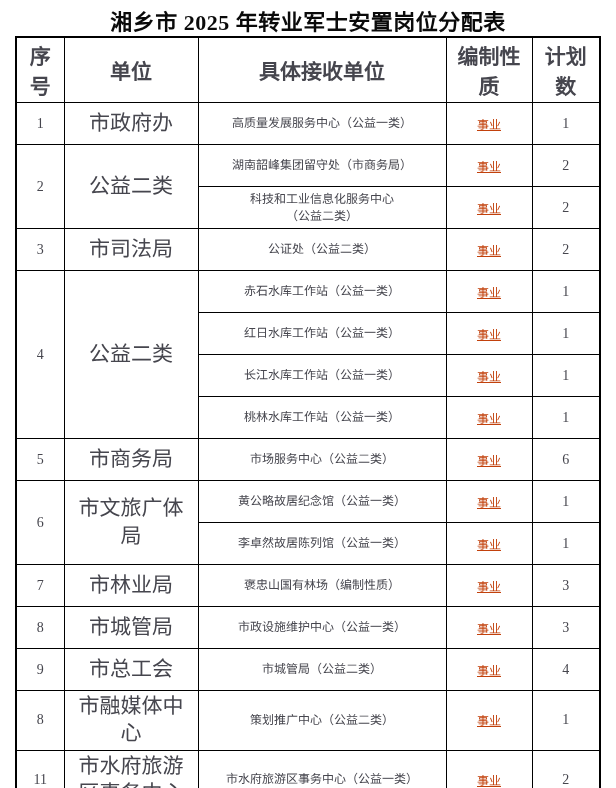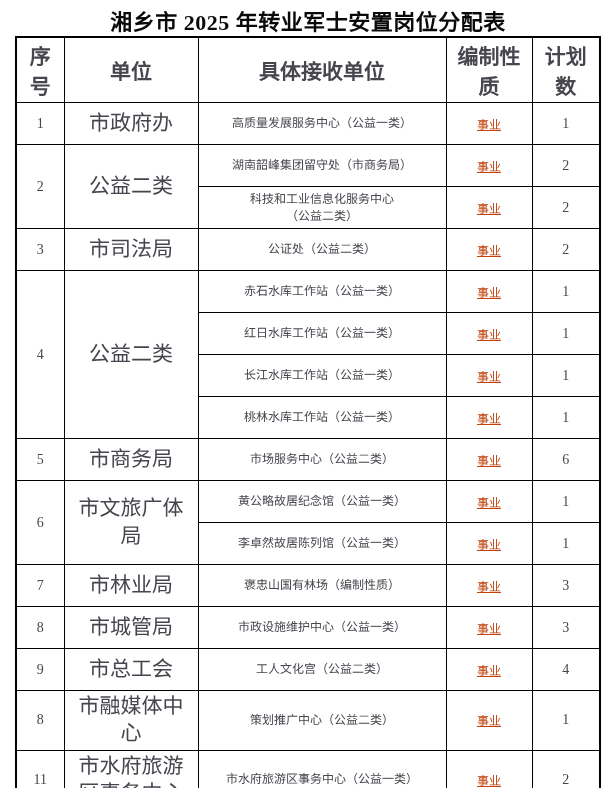--- a/index.html
+++ b/index.html
@@ -163,21 +163,21 @@
         <tr>
           <td class="no">8</td>
           <td class="unit">市城管局</td>
           <td class="dest">市政设施维护中心（公益一类）</td>
           <td class="nature">事业</td>
           <td class="count">3</td>
         </tr>
         <tr>
           <td class="no">9</td>
           <td class="unit">市总工会</td>
-          <td class="dest">工人文化宫（公益二类）</td>
+          <td class="dest">市城管局（公益二类）</td>
           <td class="nature">事业</td>
           <td class="count">4</td>
         </tr>
         <tr>
           <td class="no">8</td>
           <td class="unit">市融媒体中心</td>
           <td class="dest">策划推广中心（公益二类）</td>
           <td class="nature">事业</td>
           <td class="count">1</td>
         </tr>

